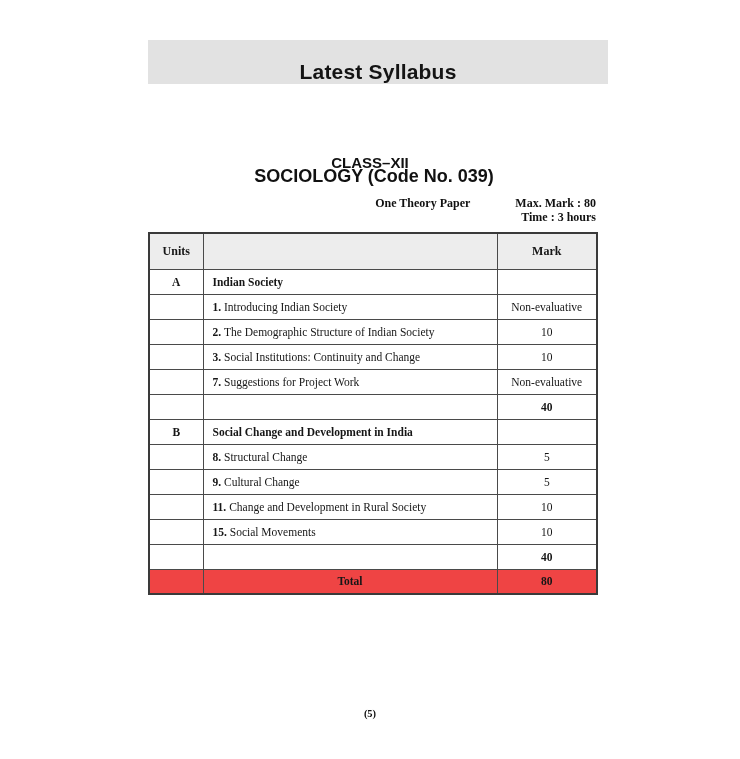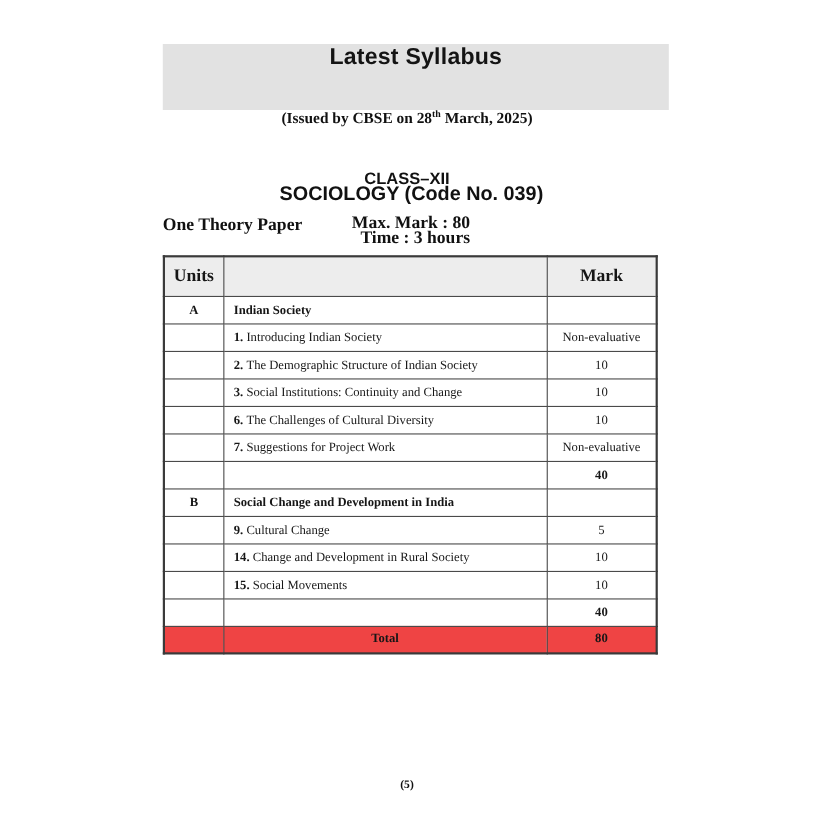--- a/index.html
+++ b/index.html
@@ -16,24 +16,24 @@
     font-family: "Liberation Serif", serif;
     overflow: hidden;
   }
 
   
   .banner {
     position: absolute;
     left: 148px;
     top: 40px;
     width: 460px;
-    height: 60px;
+    height: 44px;
     background: #e2e2e2;
     display: flex;
-    align-items: flex-start;
+    align-items: flex-end;
     justify-content: center;
   }
   .banner-title {
     font-family: "Liberation Sans", sans-serif;
     font-weight: bold;
     font-size: 21px;
     color: #141414;
     letter-spacing: 0.2px;
   }
 
@@ -81,24 +81,24 @@
     font-size: 15px;
   }
 
   
   .meta-row {
     position: absolute;
     left: 148px;
     top: 196px;
     width: 448px;
     display: flex;
-    justify-content: flex-start;
+    justify-content: flex-end;
     align-items: flex-start;
     font-weight: bold;
-    font-size: 16px;
+    font-size: 12px;
   }
   .meta-right {
     text-align: right;
     line-height: 14px;
     margin-left: 45px;
   }
 
   
   .syllabus-table {
     position: absolute;
@@ -118,21 +118,21 @@
   }
   .syllabus-table {
     border: 2px solid #3a3a3a;
   }
   .syllabus-table thead tr {
     height: 36px;
     background: #ededed;
   }
   .syllabus-table thead th {
     font-weight: bold;
-    font-size: 16px;
+    font-size: 12px;
     text-align: center;
   }
   .syllabus-table tbody tr { height: 25px; }
   .col-unit  { width: 54px; text-align: center; font-weight: bold; }
   .col-topic { text-align: left; padding-left: 9px !important; }
   .col-marks { width: 100px; text-align: center; }
   .num { font-weight: bold; }
   .section-row .topic-text { font-weight: bold; }
   .col-marks.bold { font-weight: bold; }
   .total-row { background: #ef4444; }
@@ -152,21 +152,20 @@
 </style>
 </head>
 <body>
 
 <div class="page">
 
   <div class="banner">
     <span class="banner-title">Latest Syllabus</span>
   </div>
 
-  <div class="issued-line"><span>(Issued by CBSE on 28</span><sup>th</sup><span> March, 2025)</span></div>
 
   <div class="subject-line">SOCIOLOGY (Code No. 039)</div>
   <div class="class-line">CLASS–XII</div>
 
   <div class="meta-row">
     <span>One Theory Paper</span>
     <span class="meta-right">
       <span>Max. Mark : 80</span><br>
       <span>Time : 3 hours</span>
     </span>
@@ -201,46 +200,46 @@
           <td class="col-topic"><span class="num">2. </span><span class="topic-text">The Demographic Structure of Indian Society</span></td>
           <td class="col-marks">10</td>
         </tr>
         <tr>
           <td class="col-unit"></td>
           <td class="col-topic"><span class="num">3. </span><span class="topic-text">Social Institutions: Continuity and Change</span></td>
           <td class="col-marks">10</td>
         </tr>
         <tr>
           <td class="col-unit"></td>
-          <td class="col-topic"><span class="num">6. </span><span class="topic-text">The Challenges of Cultural Diversity</span></td>
-          <td class="col-marks">10</td>
-        </tr>
-        <tr>
-          <td class="col-unit"></td>
           <td class="col-topic"><span class="num">7. </span><span class="topic-text">Suggestions for Project Work</span></td>
           <td class="col-marks">Non-evaluative</td>
         </tr>
         <tr>
           <td class="col-unit"></td>
           <td class="col-topic"><span class="topic-text"></span></td>
           <td class="col-marks bold">40</td>
         </tr>
         <tr class="section-row">
           <td class="col-unit">B</td>
           <td class="col-topic"><span class="topic-text">Social Change and Development in India</span></td>
           <td class="col-marks"></td>
         </tr>
         <tr>
           <td class="col-unit"></td>
+          <td class="col-topic"><span class="num">8. </span><span class="topic-text">Structural Change</span></td>
+          <td class="col-marks">5</td>
+        </tr>
+        <tr>
+          <td class="col-unit"></td>
           <td class="col-topic"><span class="num">9. </span><span class="topic-text">Cultural Change</span></td>
           <td class="col-marks">5</td>
         </tr>
         <tr>
           <td class="col-unit"></td>
-          <td class="col-topic"><span class="num">14. </span><span class="topic-text">Change and Development in Rural Society</span></td>
+          <td class="col-topic"><span class="num">11. </span><span class="topic-text">Change and Development in Rural Society</span></td>
           <td class="col-marks">10</td>
         </tr>
         <tr>
           <td class="col-unit"></td>
           <td class="col-topic"><span class="num">15. </span><span class="topic-text">Social Movements</span></td>
           <td class="col-marks">10</td>
         </tr>
         <tr>
           <td class="col-unit"></td>
           <td class="col-topic"><span class="topic-text"></span></td>

